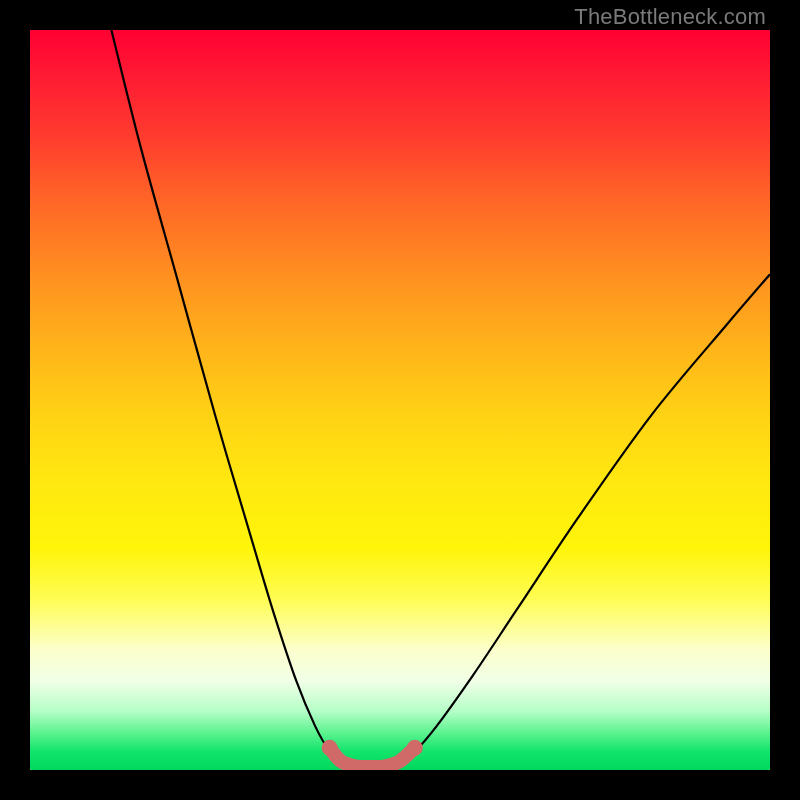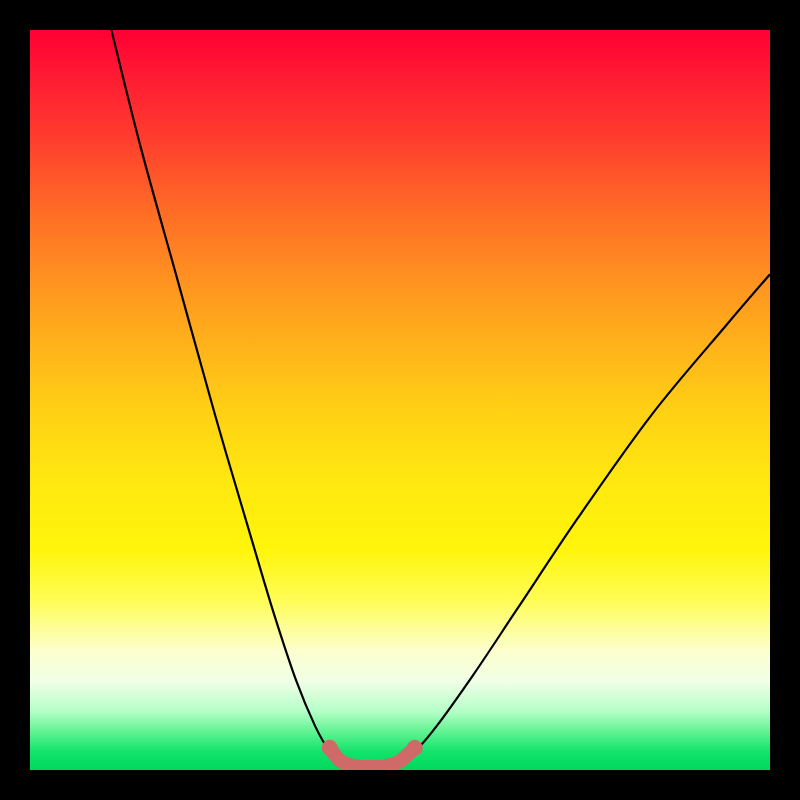--- a/index.html
+++ b/index.html
@@ -33,13 +33,14 @@
     <div class="grad"></div>
     <svg class="curves" viewBox="0 0 740 740" preserveAspectRatio="none">
       <path id="left-curve" fill="none" stroke="#000" stroke-width="2.2" d="M 81.4 0 C 86.3 19.7, 99.9 76.5, 111.0 118.4 C 122.1 160.3, 135.7 207.2, 148.0 251.6 C 160.3 296.0, 172.7 341.6, 185.0 384.8 C 197.3 428.0, 212.1 477.3, 222.0 510.6 C 231.9 543.9, 236.8 561.2, 244.2 584.6 C 251.6 608.0, 259.6 632.7, 266.4 651.2 C 273.2 669.7, 279.4 683.9, 284.9 695.6 C 290.5 707.3, 295.4 715.6, 299.7 721.5 C 304.0 727.4, 309.0 729.5, 310.8 731.1 C 312.6 732.7, 308.3 730.3, 310.8 731.1 C 313.3 732.0, 320.7 735.3, 325.6 736.3 C 330.5 737.3, 335.5 737.0, 340.4 737.0 C 345.3 737.0, 350.3 737.3, 355.2 736.3 C 360.1 735.3, 367.5 732.0, 370.0 731.1"></path>
       <path id="right-curve" fill="none" stroke="#000" stroke-width="2.2" d="M 370 731.12 C 370.0 731.1, 367.5 732.7, 370.0 731.1 C 372.5 729.5, 378.6 727.4, 384.8 721.5 C 391.0 715.6, 397.1 708.6, 407.0 695.6 C 416.9 682.6, 430.4 663.5, 444.0 643.8 C 457.6 624.1, 471.1 603.1, 488.4 577.2 C 505.7 551.3, 525.4 520.5, 547.6 488.4 C 569.8 456.3, 596.9 416.9, 621.6 384.8 C 646.3 352.7, 675.9 319.4, 695.6 296.0 C 715.3 272.6, 732.6 252.8, 740.0 244.2"></path>
       <path id="valley" fill="none" stroke="#cf6a69" stroke-width="14" stroke-linecap="round" stroke-linejoin="round" d="M 299.70000000000005 717.8 C 301.6 720.0, 306.5 728.0, 310.8 731.1 C 315.1 734.2, 320.7 735.3, 325.6 736.3 C 330.5 737.3, 335.5 737.0, 340.4 737.0 C 345.3 737.0, 350.3 737.3, 355.2 736.3 C 360.1 735.3, 365.1 734.2, 370.0 731.1 C 374.9 728.0, 382.3 720.0, 384.8 717.8"></path>
       <circle id="dot-l" r="8" fill="#cf6a69" cx="299.70000000000005" cy="717.8"></circle>
       <circle id="dot-r" r="8" fill="#cf6a69" cx="384.8" cy="717.8"></circle>
     </svg>
   </div>
 
+  <div class="watermark">TheBottleneck.com</div>
 </div>
 
 </body></html>

